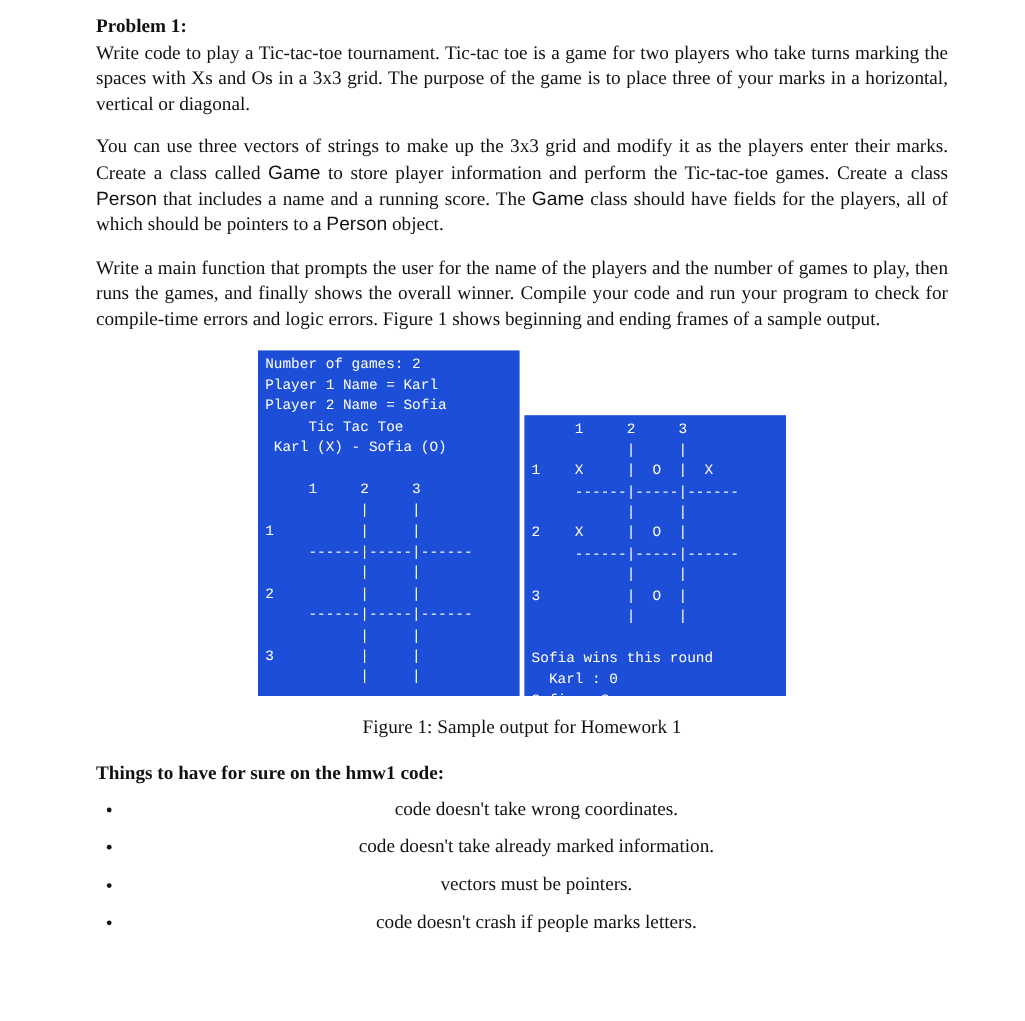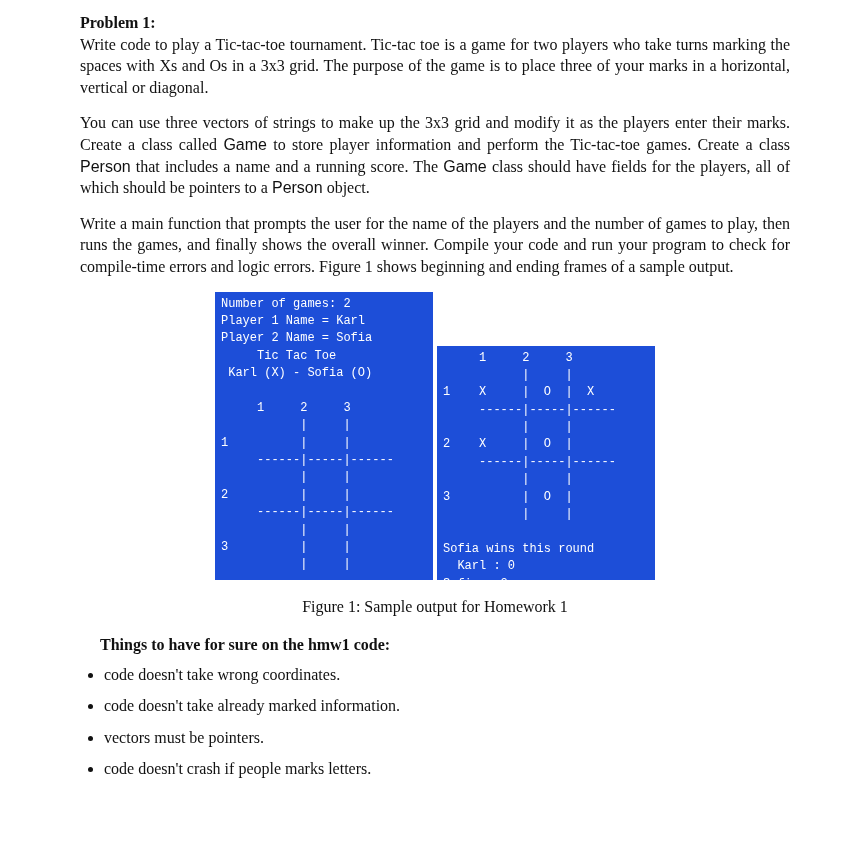--- a/index.html
+++ b/index.html
@@ -44,25 +44,25 @@
   }
   .term.left  { width: 218px; height: 288px; }
   .term.right { width: 218px; height: 234px; align-self: flex-end; }
   .caption {
     text-align: center;
     margin: 18px 0 20px 0;
   }
   .subhead {
     font-weight: bold;
     margin-bottom: 10px;
-    margin-left: 20px;
   }
   ul.req {
     margin: 0 0 0 24px;
     padding: 0;
+    text-align: center;
   }
   ul.req li {
     margin-bottom: 10px;
     line-height: 1.35;
   }
 </style>
 </head>
 <body>
 
 <div class="page">

